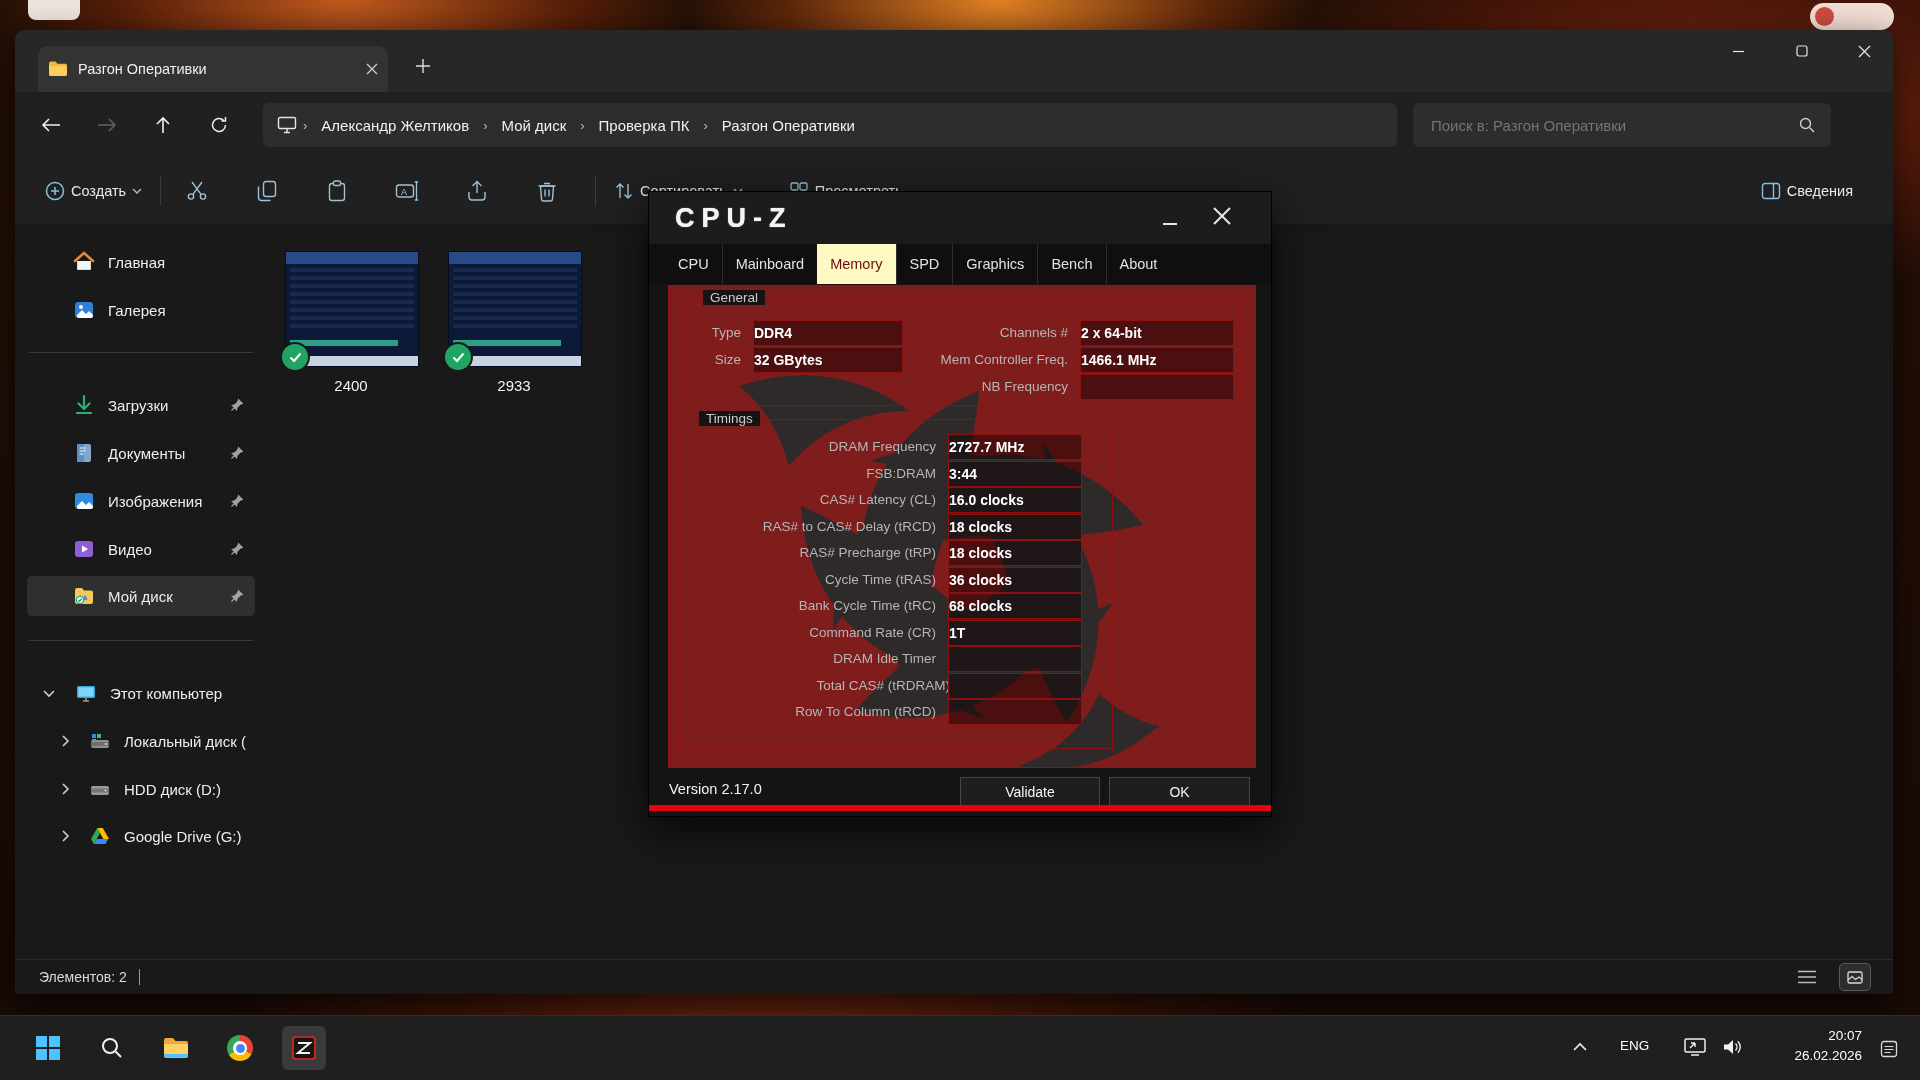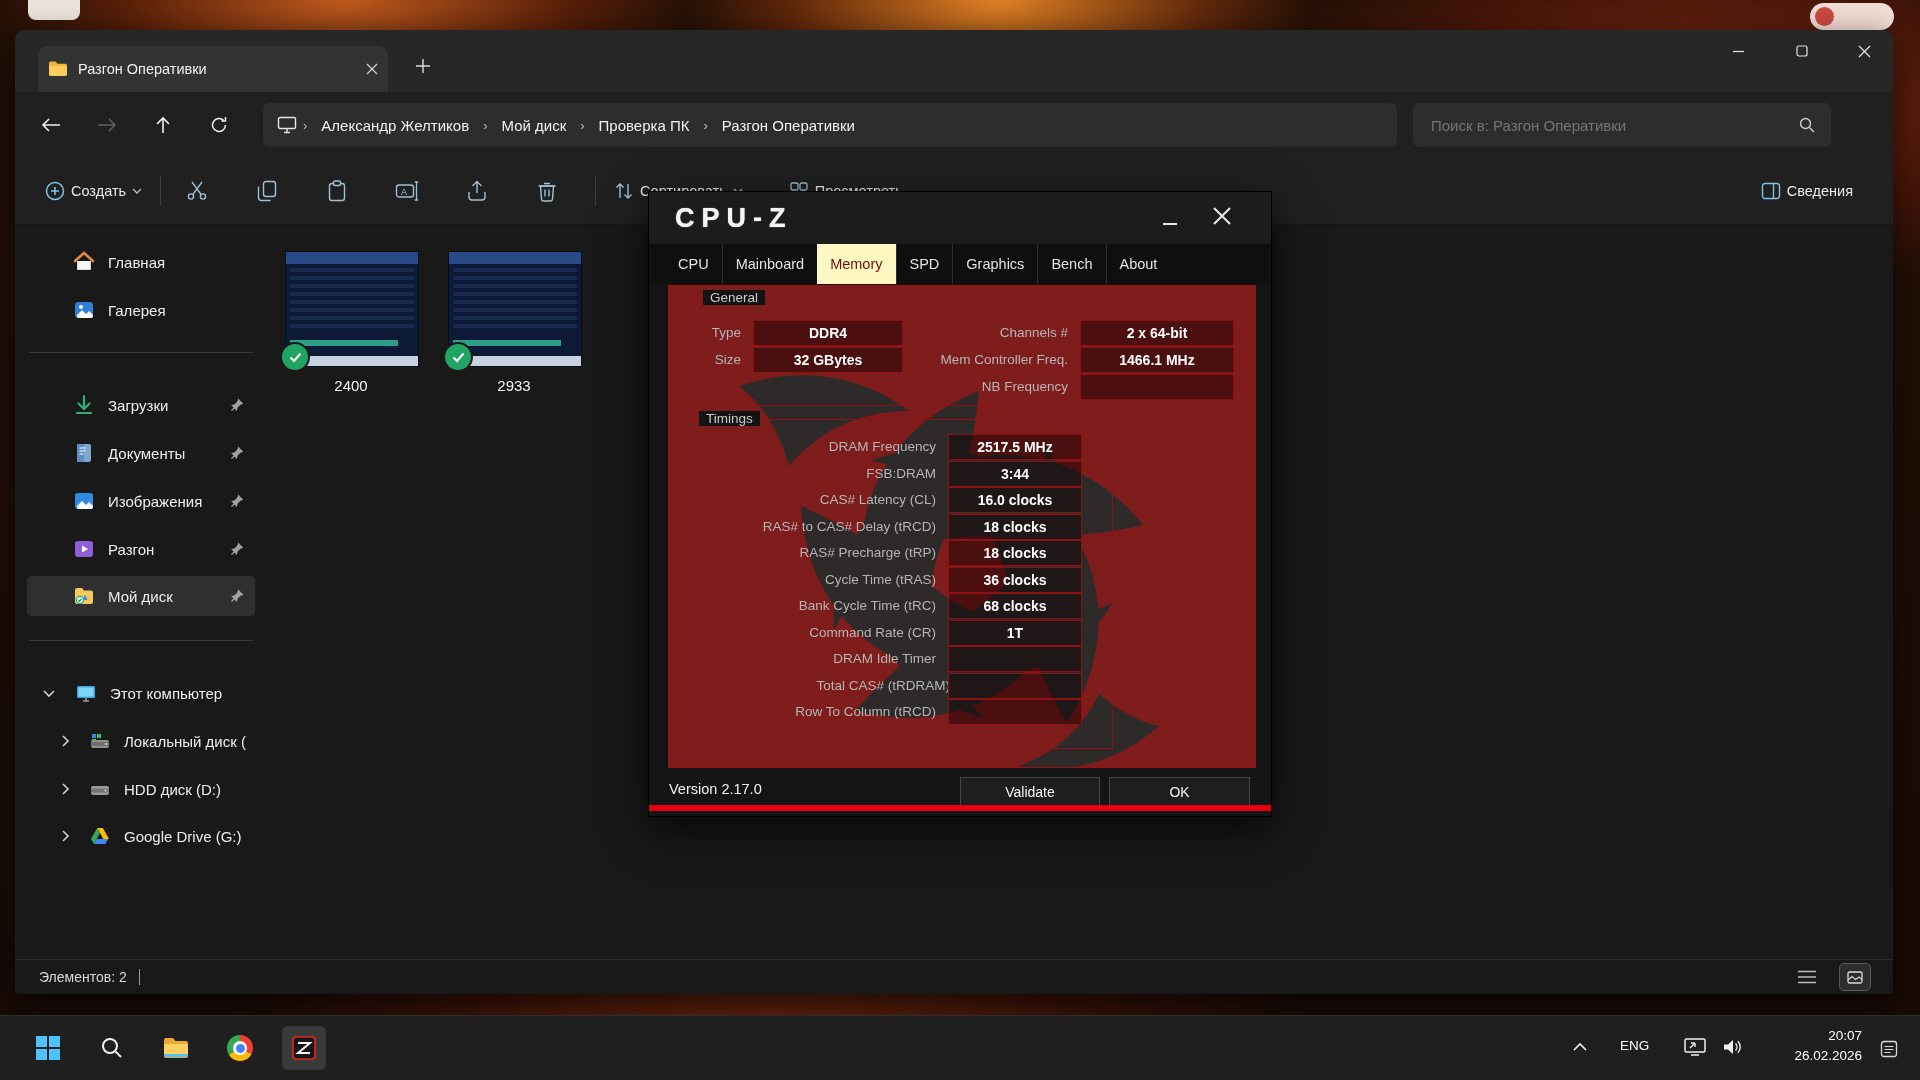--- a/index.html
+++ b/index.html
@@ -67,21 +67,21 @@
      color:#f5f5f5;text-shadow:0 0 1px #fff;}
   #cz-tabs{left:0;top:52px;right:0;height:40px;background:#0f0f0f;display:flex;align-items:stretch;padding-left:16px;}
   .cztab{display:flex;align-items:center;padding:0 13px;font-size:14.5px;color:#e2e2e2;border-left:1px solid #2e2e2e;}
   .cztab:first-child{border-left:none;}
   .cztab.active{background:#fef9c3;color:#6e0d0d;border-left:none;}
   #cz-panel{left:19px;top:93px;width:586px;height:481px;border:1px solid #971212;background:#7f1d1d;overflow:hidden;}
   .czgroup{position:absolute;border:1px solid #8e1111;}
   .czlegend{position:absolute;top:-9px;left:20px;background:#141414;padding:0 7px;font-size:13.5px;color:#cccccc;}
   .czlbl{position:absolute;color:#b5b5b5;font-size:13.5px;text-align:right;white-space:nowrap;}
   .czval{position:absolute;height:24px;line-height:24px;border:1px solid #8e1111;color:#ffffff;
-     font-weight:bold;font-size:14px;text-align:center;background:rgba(14,1,1,.45);}
+     font-weight:bold;font-size:14px;text-align:left;background:rgba(14,1,1,.45);}
   #cz-version{position:absolute;left:20px;top:589px;font-size:14.5px;color:#f2f2f2;}
   .czbtn{position:absolute;top:585px;height:30px;background:#1e1e1e;border:1px solid #454545;
      color:#f4f4f4;font-size:14px;display:flex;align-items:center;justify-content:center;box-sizing:border-box;}
   #cz-redline{position:absolute;left:0;right:0;bottom:5px;height:6px;background:#e60012;}
   
   #taskbar{left:0;bottom:0;width:1920px;height:64px;background:#1f1f1f;border-top:1px solid #2e2e2e;}
   .tbi{position:absolute;top:10px;width:44px;height:44px;border-radius:6px;display:flex;align-items:center;justify-content:center;}
   .tbi.active{background:#3a3a3a;}
   #clock{position:absolute;right:58px;top:10px;text-align:right;color:#ffffff;font-size:13.5px;line-height:20px;}
 </style>
@@ -311,21 +311,21 @@
               <path d="M9.2 1.6l5.2 5.2-2.9.9-3 3-.6 3.2-5.8-5.8 3.2-.6 3-3z" fill="#b9b9b9"></path>
               <path d="M2.5 13.5l3-3" stroke="#b9b9b9" stroke-width="1.3"></path>
             </svg>
         </div>
 
         <div class="sitem" style="top:304px">
           <svg class="sicon" style="margin-left:46px" viewBox="0 0 22 22">
               <rect x="2" y="3" width="18" height="16" rx="3" fill="#8f5fd6"></rect>
               <path d="M9 7.5v7l6-3.5z" fill="#fff"></path>
             </svg>
-          <span class="lab">Разгон</span>
+          <span class="lab">Видео</span>
           <svg class="pin" viewBox="0 0 16 16">
               <path d="M9.2 1.6l5.2 5.2-2.9.9-3 3-.6 3.2-5.8-5.8 3.2-.6 3-3z" fill="#b9b9b9"></path>
               <path d="M2.5 13.5l3-3" stroke="#b9b9b9" stroke-width="1.3"></path>
             </svg>
         </div>
 
         <div class="sitem sel" style="top:351px">
           <svg class="sicon" style="margin-left:46px" viewBox="0 0 22 22">
               <path d="M2 5a2 2 0 0 1 2-2h5l2 2.5h7A2 2 0 0 1 20 7.5V17a2 2 0 0 1-2 2H4a2 2 0 0 1-2-2z" fill="#f3c95c"></path>
               <path d="M12 10l3 5h-6z" fill="#4285f4"></path>
@@ -485,21 +485,21 @@
         <span class="czlbl" style="left:165px;top:53px;width:220px">Mem Controller Freq.</span>
         <div class="czval" style="left:397px;top:48px;width:152px">1466.1 MHz</div>
         <span class="czlbl" style="left:165px;top:80px;width:220px">NB Frequency</span>
         <div class="czval" style="left:397px;top:75px;width:152px"></div>
       </div>
 
       <div class="czgroup" style="left:9px;top:133px;width:433px;height:328px">
         <span class="czlegend">Timings</span>
 
         <span class="czlbl" style="left:7px;top:19px;width:250px">DRAM Frequency</span>
-        <div class="czval" style="left:269px;top:14px;width:132px">2517.5 MHz</div>
+        <div class="czval" style="left:269px;top:14px;width:132px">2727.7 MHz</div>
         <span class="czlbl" style="left:7px;top:45.5px;width:250px">FSB:DRAM</span>
         <div class="czval" style="left:269px;top:40.5px;width:132px">3:44</div>
         <span class="czlbl" style="left:7px;top:72px;width:250px">CAS# Latency (CL)</span>
         <div class="czval" style="left:269px;top:67px;width:132px">16.0 clocks</div>
         <span class="czlbl" style="left:7px;top:98.5px;width:250px">RAS# to CAS# Delay (tRCD)</span>
         <div class="czval" style="left:269px;top:93.5px;width:132px">18 clocks</div>
         <span class="czlbl" style="left:7px;top:125px;width:250px">RAS# Precharge (tRP)</span>
         <div class="czval" style="left:269px;top:120px;width:132px">18 clocks</div>
         <span class="czlbl" style="left:7px;top:151.5px;width:250px">Cycle Time (tRAS)</span>
         <div class="czval" style="left:269px;top:146.5px;width:132px">36 clocks</div>

